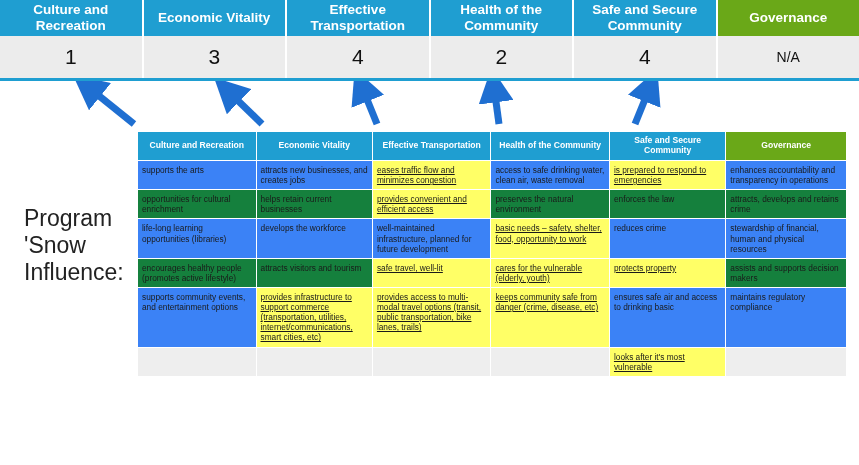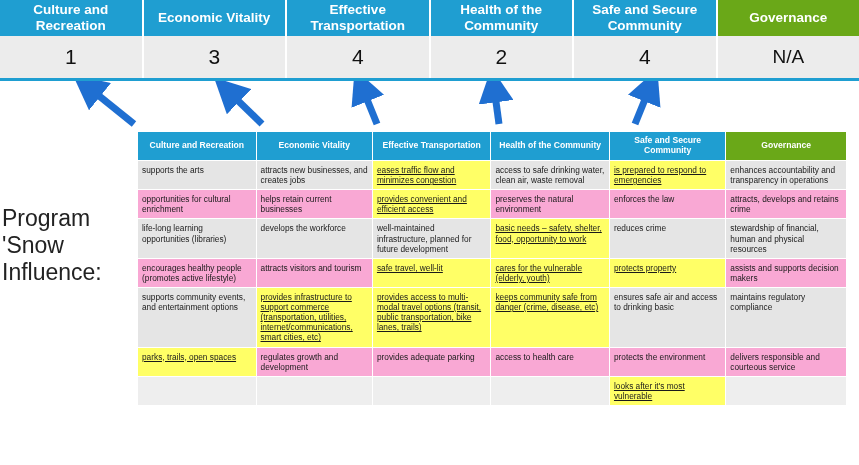--- a/index.html
+++ b/index.html
@@ -60,21 +60,21 @@
     color: #111111;
     font-size: 21px;
     display: flex;
     align-items: center;
     justify-content: center;
     border-right: 2px solid #ffffff;
     box-sizing: border-box;
   }
   .score-cell:last-child {
     border-right: none;
-    font-size: 19px;
+    font-size: 14px;
     border-radius: 8px;
   }
   #score-underline {
     position: absolute;
     left: 0;
     top: 78px;
     width: 859px;
     height: 3px;
     background: #1f9ed1;
   }
@@ -84,21 +84,21 @@
     position: absolute;
     left: 0;
     top: 81px;
     width: 859px;
     height: 50px;
   }
 
   
   #left-label {
     position: absolute;
-    left: 2px;
+    left: 24px;
     top: 205px;
     width: 120px;
     font-size: 23px;
     color: #222222;
     line-height: 1.18;
   }
 
   
   #matrix {
     position: absolute;
@@ -123,24 +123,24 @@
   #matrix th.gov {
     background: #6aa818;
   }
   #matrix td {
     font-size: 8.3px;
     color: #1a1a1a;
     vertical-align: top;
     padding: 4px 4px;
     border: 1px solid #ffffff;
     line-height: 1.22;
-    background: #e5e5e5;
+    background: #3b82f6;
   }
   #matrix tr.alt td {
-    background: #f9a8d4;
+    background: #15803d;
   }
   #matrix td.hl {
     background: #ffff66 !important;
     text-decoration: underline;
   }
   #matrix td.empty {
     background: #ffffff !important;
   }
   #matrix tr.alt td.empty {
     background: #eeeeee !important;
@@ -247,28 +247,20 @@
       </tr>
       <tr>
         <td>supports community events, and entertainment options</td>
         <td class="hl">provides infrastructure to support commerce (transportation, utilities, internet/communications, smart cities, etc)</td>
         <td class="hl">provides access to multi-modal travel options (transit, public transportation, bike lanes, trails)</td>
         <td class="hl">keeps community safe from danger (crime, disease, etc)</td>
         <td>ensures safe air and access to drinking basic</td>
         <td>maintains regulatory compliance</td>
       </tr>
       <tr class="alt">
-        <td class="hl">parks, trails, open spaces</td>
-        <td>regulates growth and development</td>
-        <td>provides adequate parking</td>
-        <td>access to health care</td>
-        <td>protects the environment</td>
-        <td>delivers responsible and courteous service</td>
-      </tr>
-      <tr class="alt">
         <td class="empty"></td>
         <td class="empty"></td>
         <td class="empty"></td>
         <td class="empty"></td>
         <td class="hl">looks after it's most vulnerable</td>
         <td class="empty"></td>
       </tr>
     </tbody>
 </table>
 

